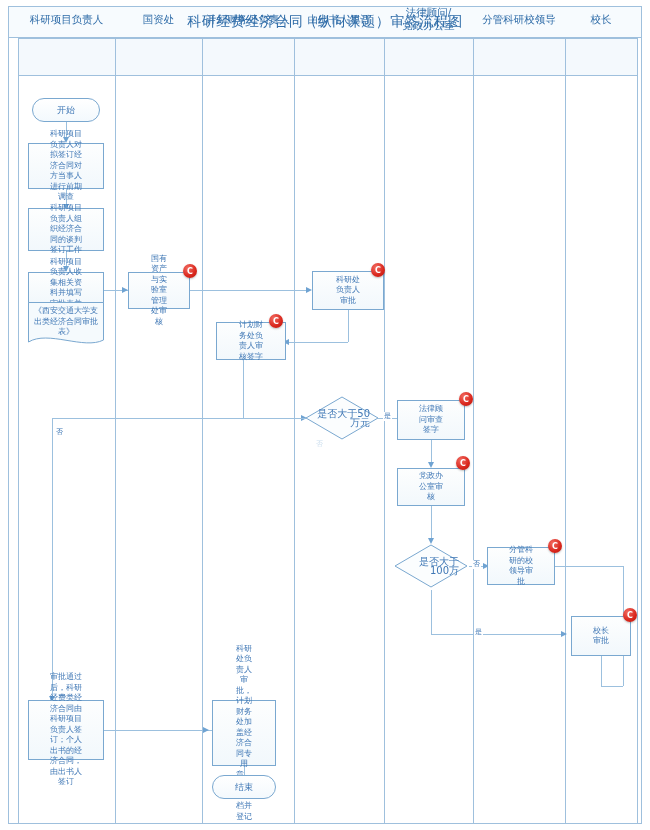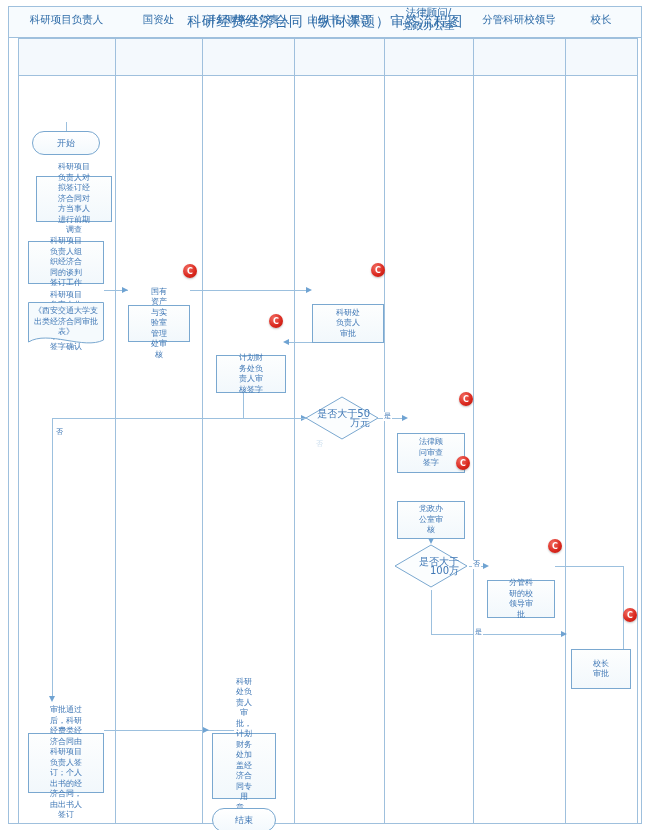--- a/index.html
+++ b/index.html
@@ -44,21 +44,20 @@
     position:absolute;top:38px;width:1px;height:786px;background:#9fc0dd;
   }
 
   
   .node{
     position:absolute;box-sizing:border-box;
     display:flex;align-items:center;justify-content:center;
     text-align:center;
     color:#3f77b5;font-size:8px;line-height:10.5px;
     padding:2px 20px;
-    margin-top:33px;
   }
   .box{
     border:1px solid #7aa8d0;
     background:linear-gradient(180deg,#fdfefe 0%,#f2f8fc 100%);
   }
   .terminator{
     border:1px solid #7aa8d0;border-radius:999px;
     background:linear-gradient(180deg,#ffffff 0%,#f3f9fd 100%);
     color:#3f77b5;font-size:9px;
   }
@@ -196,21 +195,21 @@
   <div class="arrow down" style="left:240.5px;top:776px;"></div>
 
   <div class="edge-label" style="left:383px;top:412px;">是</div>
   <div class="edge-label faint" style="left:315px;top:440px;">否</div>
   <div class="edge-label" style="left:55px;top:428px;">否</div>
   <div class="edge-label" style="left:472px;top:560px;">否</div>
   <div class="edge-label" style="left:474px;top:628px;">是</div>
 
   <div class="node terminator" style="left:32px;top:98px;width:68px;height:24px;">开始</div>
 
-  <div class="node box" style="left:36px;top:143px;width:76px;height:46px;">科研项目负责人对拟签订经济合同对方当事人进行前期调查</div>
+  <div class="node box" style="left:28px;top:143px;width:76px;height:46px;">科研项目负责人对拟签订经济合同对方当事人进行前期调查</div>
 
   <div class="node box" style="left:28px;top:208px;width:76px;height:43px;">科研项目负责人组织经济合同的谈判签订工作</div>
 
   <div class="node box" style="left:28px;top:272px;width:76px;height:32px;">科研项目负责人收集相关资料并填写审批表并签字确认</div>
 
   <div class="doc-wrap" style="left:28px;top:302px;width:76px;height:46px;">
     <svg width="76" height="46" viewBox="0 0 76 46">
       <path d="M0.5,0.5 L75.5,0.5 L75.5,38 C56,48 20,28 0.5,40 Z" fill="#f5fafd" stroke="#7aa8d0" stroke-width="1"></path>
     </svg>
     <div class="doc-label">《西安交通大学支出类经济合同审批表》</div>

